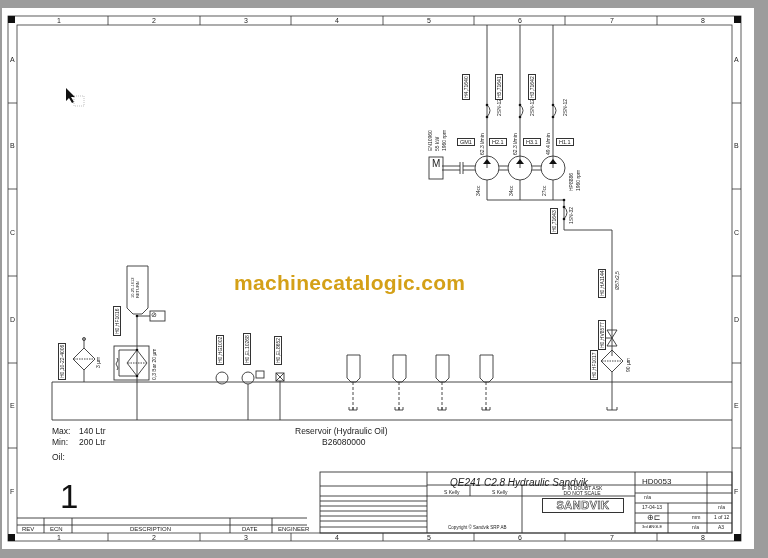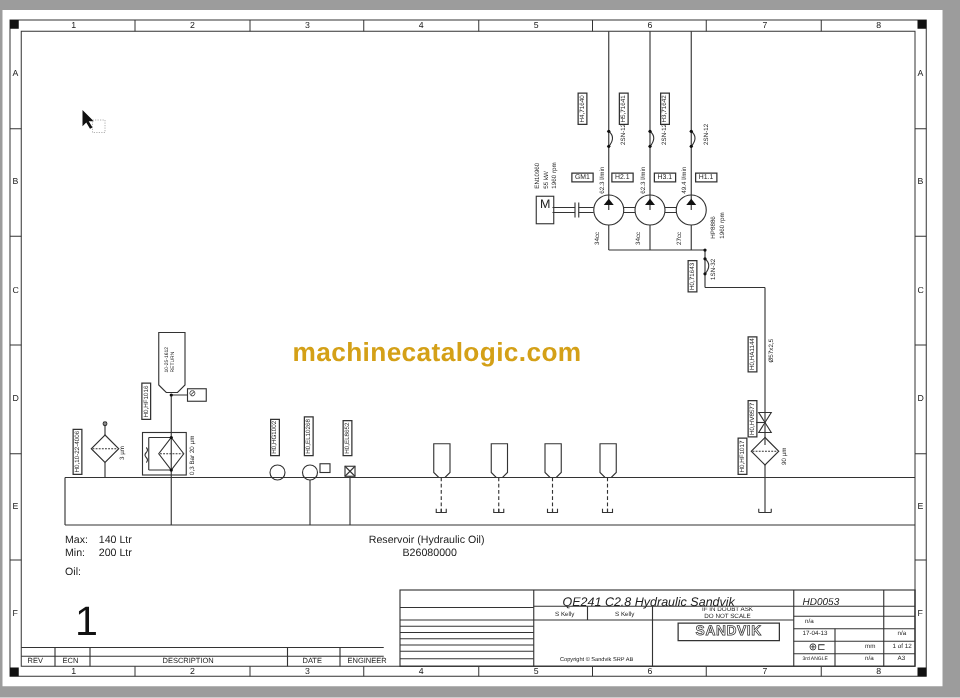--- a/index.html
+++ b/index.html
@@ -6,21 +6,21 @@
   body{width:768px;height:558px;background:#9c9c9c;position:relative;overflow:hidden;font-family:"Liberation Sans",sans-serif;}
   #sheet{position:absolute;left:2px;top:8px;width:752px;height:541px;background:#fff;}
   svg{position:absolute;left:0;top:0;}
   .lbl{position:absolute;font-family:"Liberation Sans",sans-serif;color:#222;white-space:nowrap;}
   .watermark{position:absolute;left:232px;top:263px;font-size:21px;font-weight:bold;color:#d4a017;letter-spacing:0.3px;font-family:"Liberation Sans",sans-serif;}
   .resv{position:absolute;font-size:8.5px;line-height:11px;color:#222;}
   .big-rev{position:absolute;left:58px;top:470px;font-size:33px;color:#111;}
   .tb{position:absolute;font-size:4px;color:#444;line-height:5px;text-align:center;overflow:hidden;}
   .tbv{position:absolute;font-size:5px;color:#222;}
   .title-main{position:absolute;left:448px;top:469px;font-size:10px;font-style:italic;color:#222;}
-  .dwgno{position:absolute;left:640px;top:469px;font-size:8px;font-style:italic;color:#222;}
+  .dwgno{position:absolute;left:640px;top:469px;font-size:8px;color:#222;}
   .sandvik{position:absolute;left:540px;top:490px;width:80px;height:13px;border:1px solid #333;text-align:center;font-size:11px;font-weight:bold;color:#fff;-webkit-text-stroke:0.6px #333;letter-spacing:0.5px;line-height:13px;}
 </style>
 </head>
 <body>
 
 <div id="sheet">
 <svg width="752" height="541" viewBox="0 0 752 541">
   <g stroke="#333" fill="none" stroke-width="0.8">
 
     <rect x="6" y="8" width="733" height="525"></rect>

